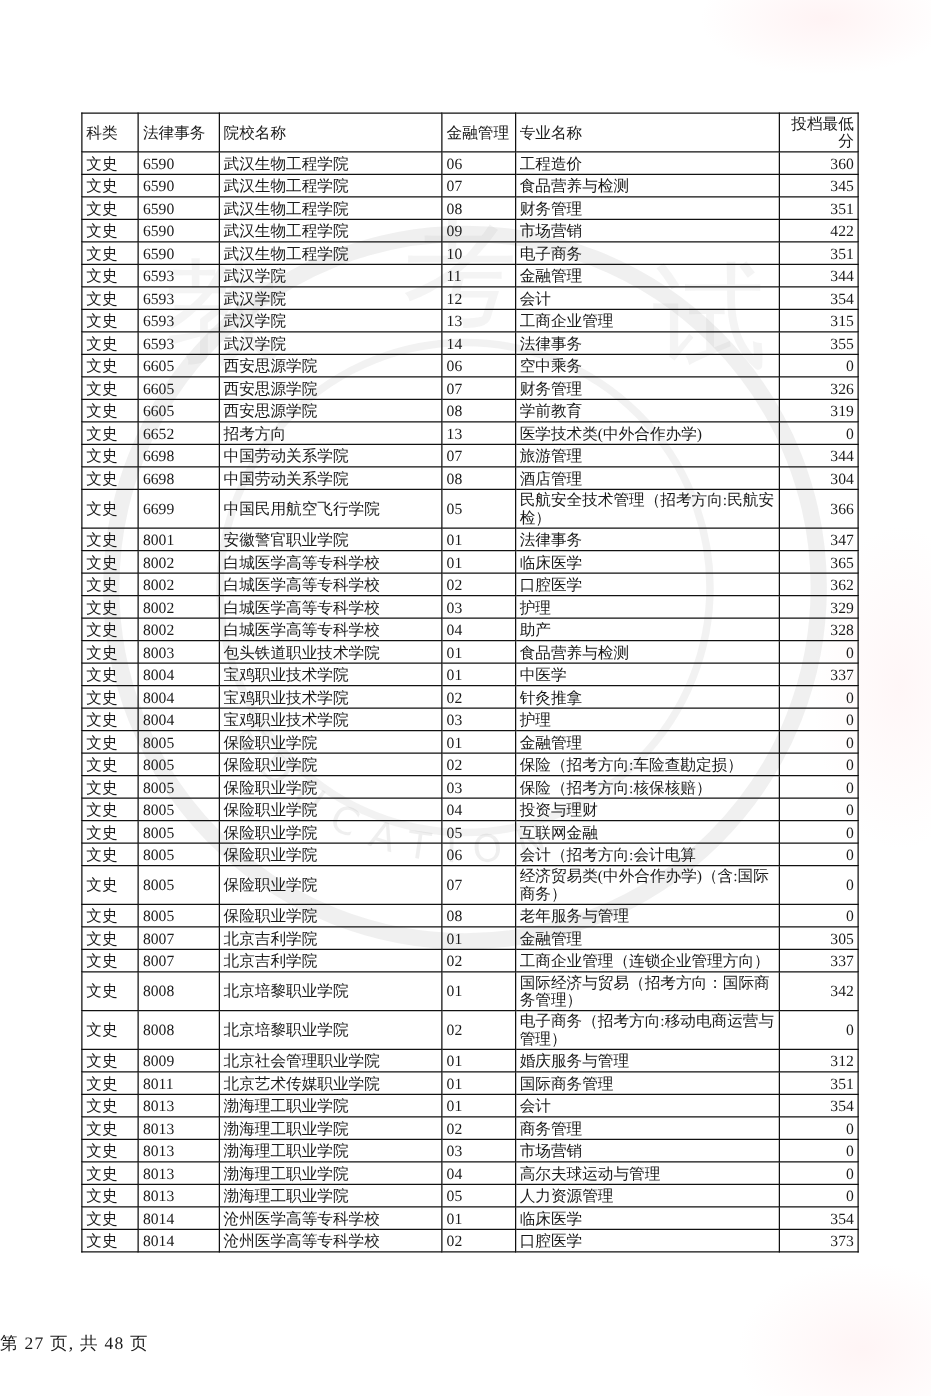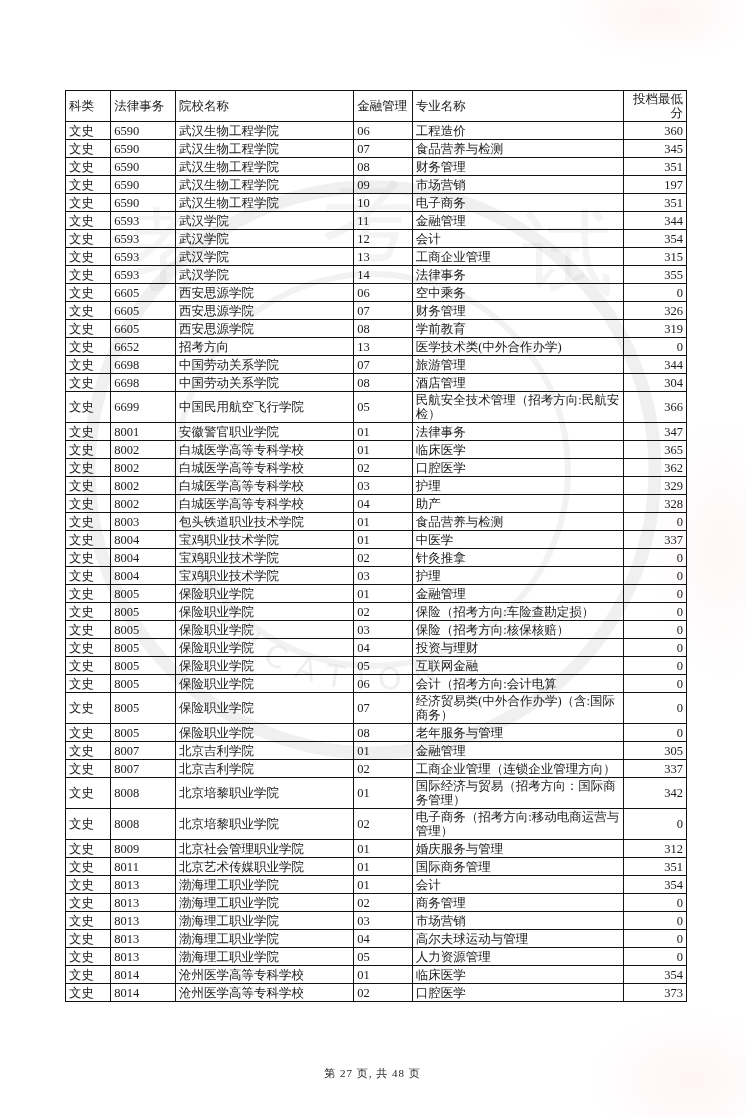--- a/index.html
+++ b/index.html
@@ -52,21 +52,21 @@
   .score-table .col-cat{width:45px;}
   .score-table .col-scode{width:64px;}
   .score-table .col-sname{width:177px;}
   .score-table .col-mcode{width:58px;}
   .score-table .col-mname{width:210px;}
   .score-table .col-score{width:62px;}
   .score-table td.score,.score-table th.score{text-align:right;}
 
   .footer{
     position:absolute;left:0;top:1066px;width:745px;
-    text-align:center;font-size:11px;letter-spacing:1px;
+    text-align:left;font-size:14px;letter-spacing:1px;
   }
 </style>
 </head>
 <body>
 
 <div class="page">
 
   <div class="smudge s1"></div>
   <div class="smudge s2"></div>
   <div class="smudge s3"></div>
@@ -133,21 +133,21 @@
           <td>08</td>
           <td>财务管理</td>
           <td class="score">351</td>
         </tr>
         <tr>
           <td>文史</td>
           <td>6590</td>
           <td>武汉生物工程学院</td>
           <td>09</td>
           <td>市场营销</td>
-          <td class="score">197</td>
+          <td class="score">422</td>
         </tr>
         <tr>
           <td>文史</td>
           <td>6590</td>
           <td>武汉生物工程学院</td>
           <td>10</td>
           <td>电子商务</td>
           <td class="score">351</td>
         </tr>
         <tr>

